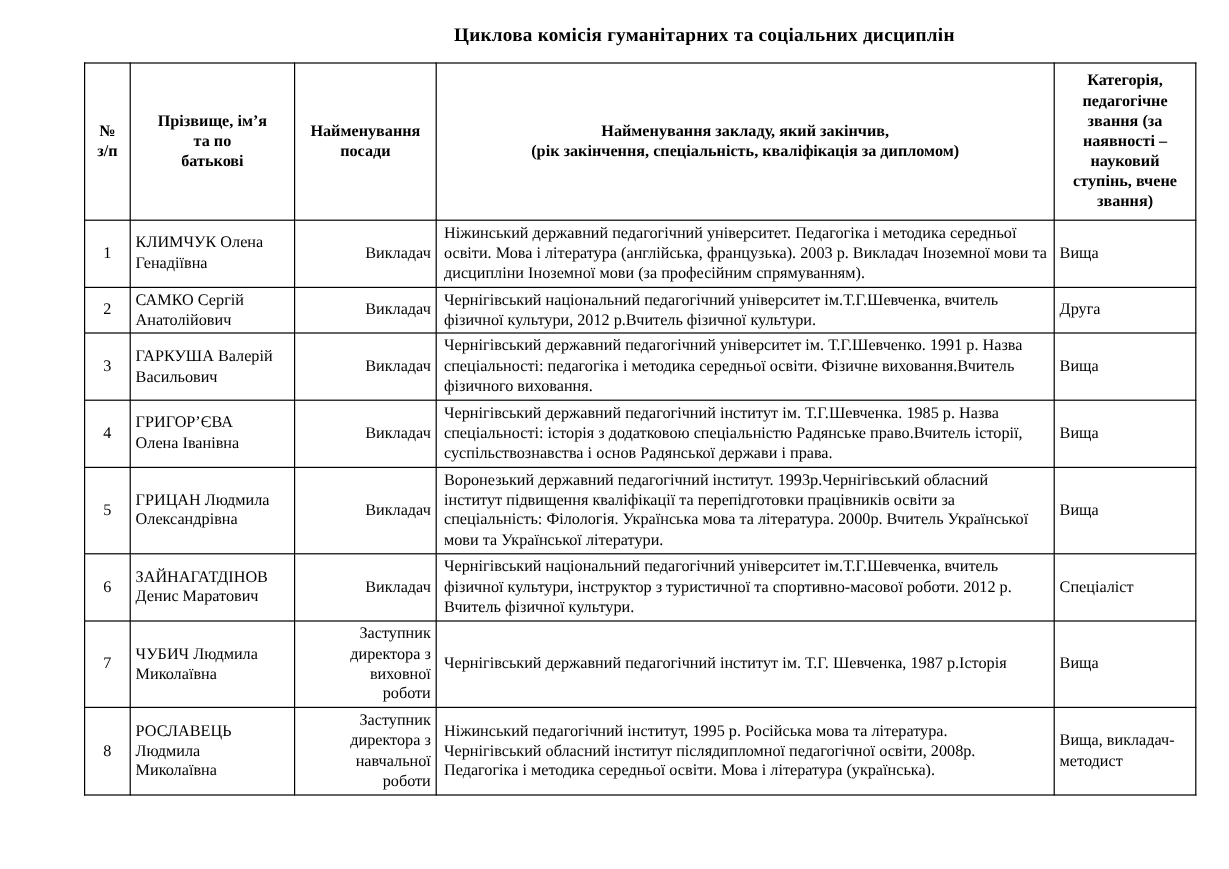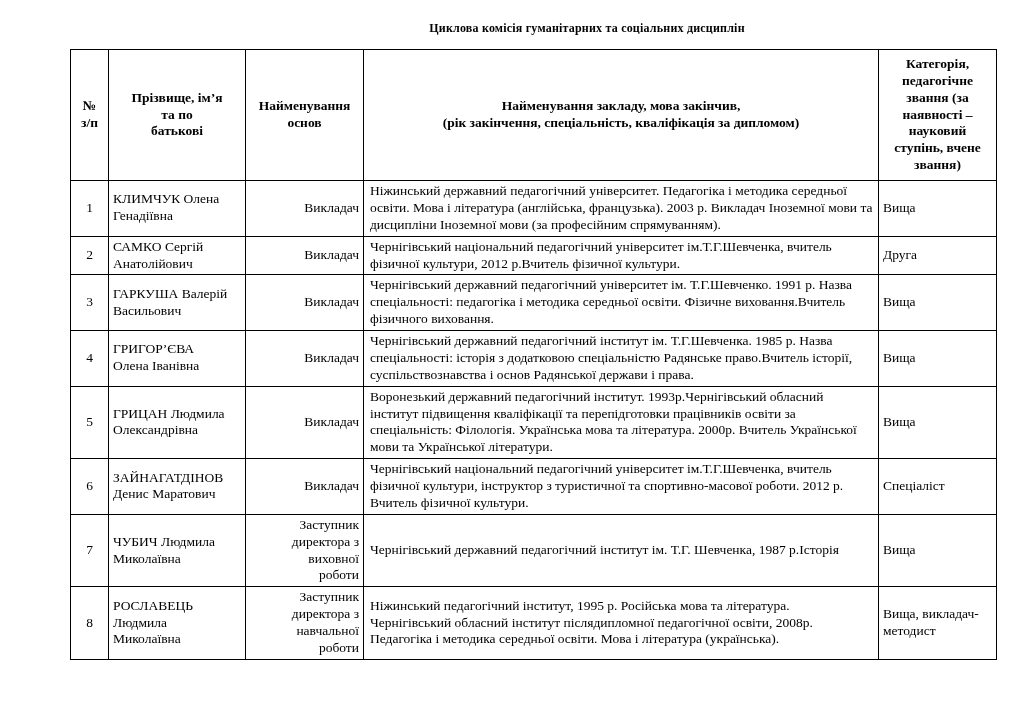--- a/index.html
+++ b/index.html
@@ -6,21 +6,21 @@
   html, body { background: #ffffff; }
   body {
     width: 1024px;
     height: 724px;
     font-family: "Liberation Serif", serif;
     color: #000;
     overflow: hidden;
   }
   .page { width: 1024px; height: 724px; background: #fff; }
   .title {
-    font-size: 12px;
+    font-size: 16px;
     font-weight: bold;
     text-align: center;
     padding-top: 21px;
     padding-left: 150px;
     padding-bottom: 13px;
     letter-spacing: 0.2px;
   }
   table.teachers-table {
     margin-left: 70px;
     width: 914px;
@@ -60,22 +60,22 @@
 
   <table class="teachers-table">
     <thead>
       <tr>
         <th class="col-num">№
 з/п</th>
         <th class="col-name">Прізвище, ім’я
 та по
 батькові</th>
         <th class="col-position">Найменування
-основ</th>
-        <th class="col-institution">Найменування закладу, мова закінчив,
+посади</th>
+        <th class="col-institution">Найменування закладу, який закінчив,
 (рік закінчення, спеціальність, кваліфікація за дипломом)</th>
         <th class="col-category">Категорія,
 педагогічне
 звання (за
 наявності –
 науковий
 ступінь, вчене
 звання)</th>
       </tr>
     </thead>

